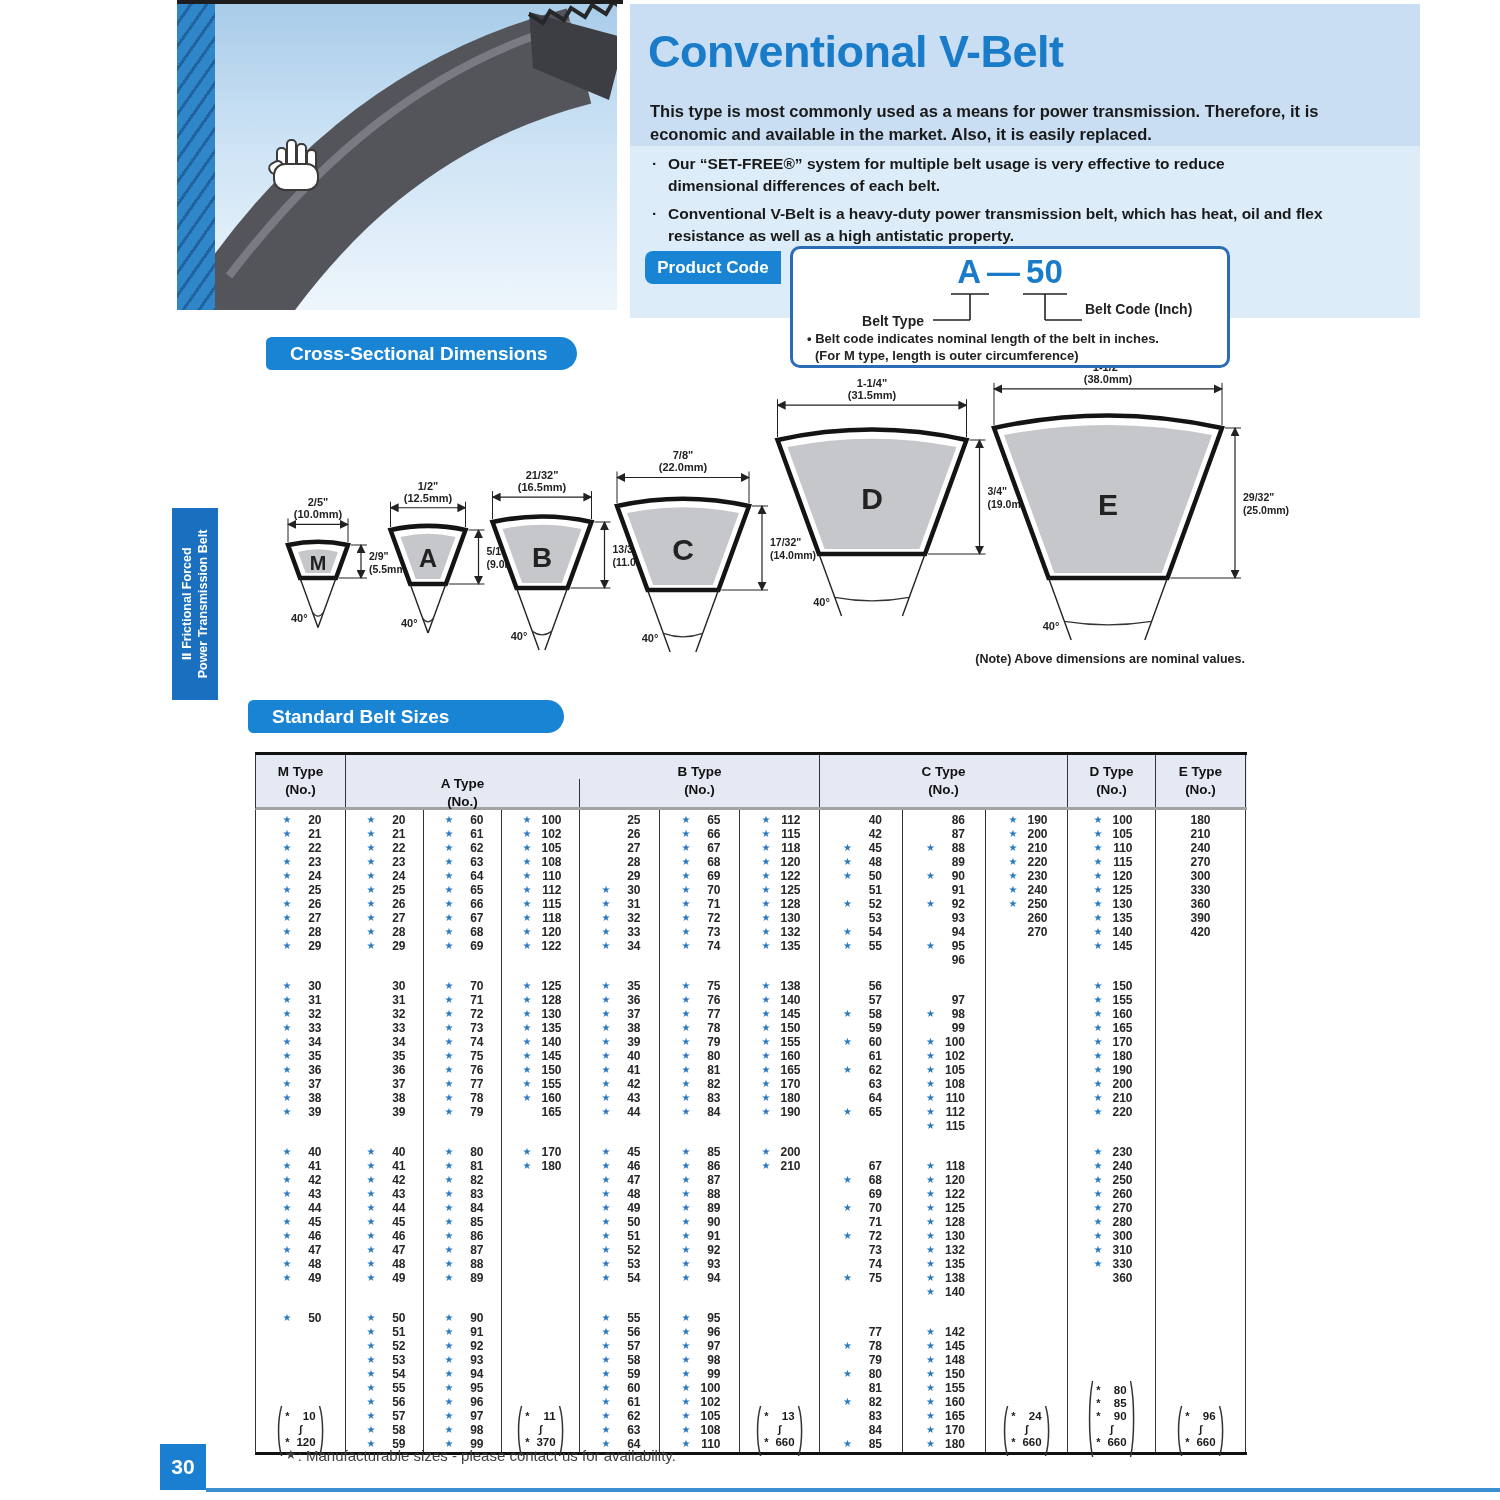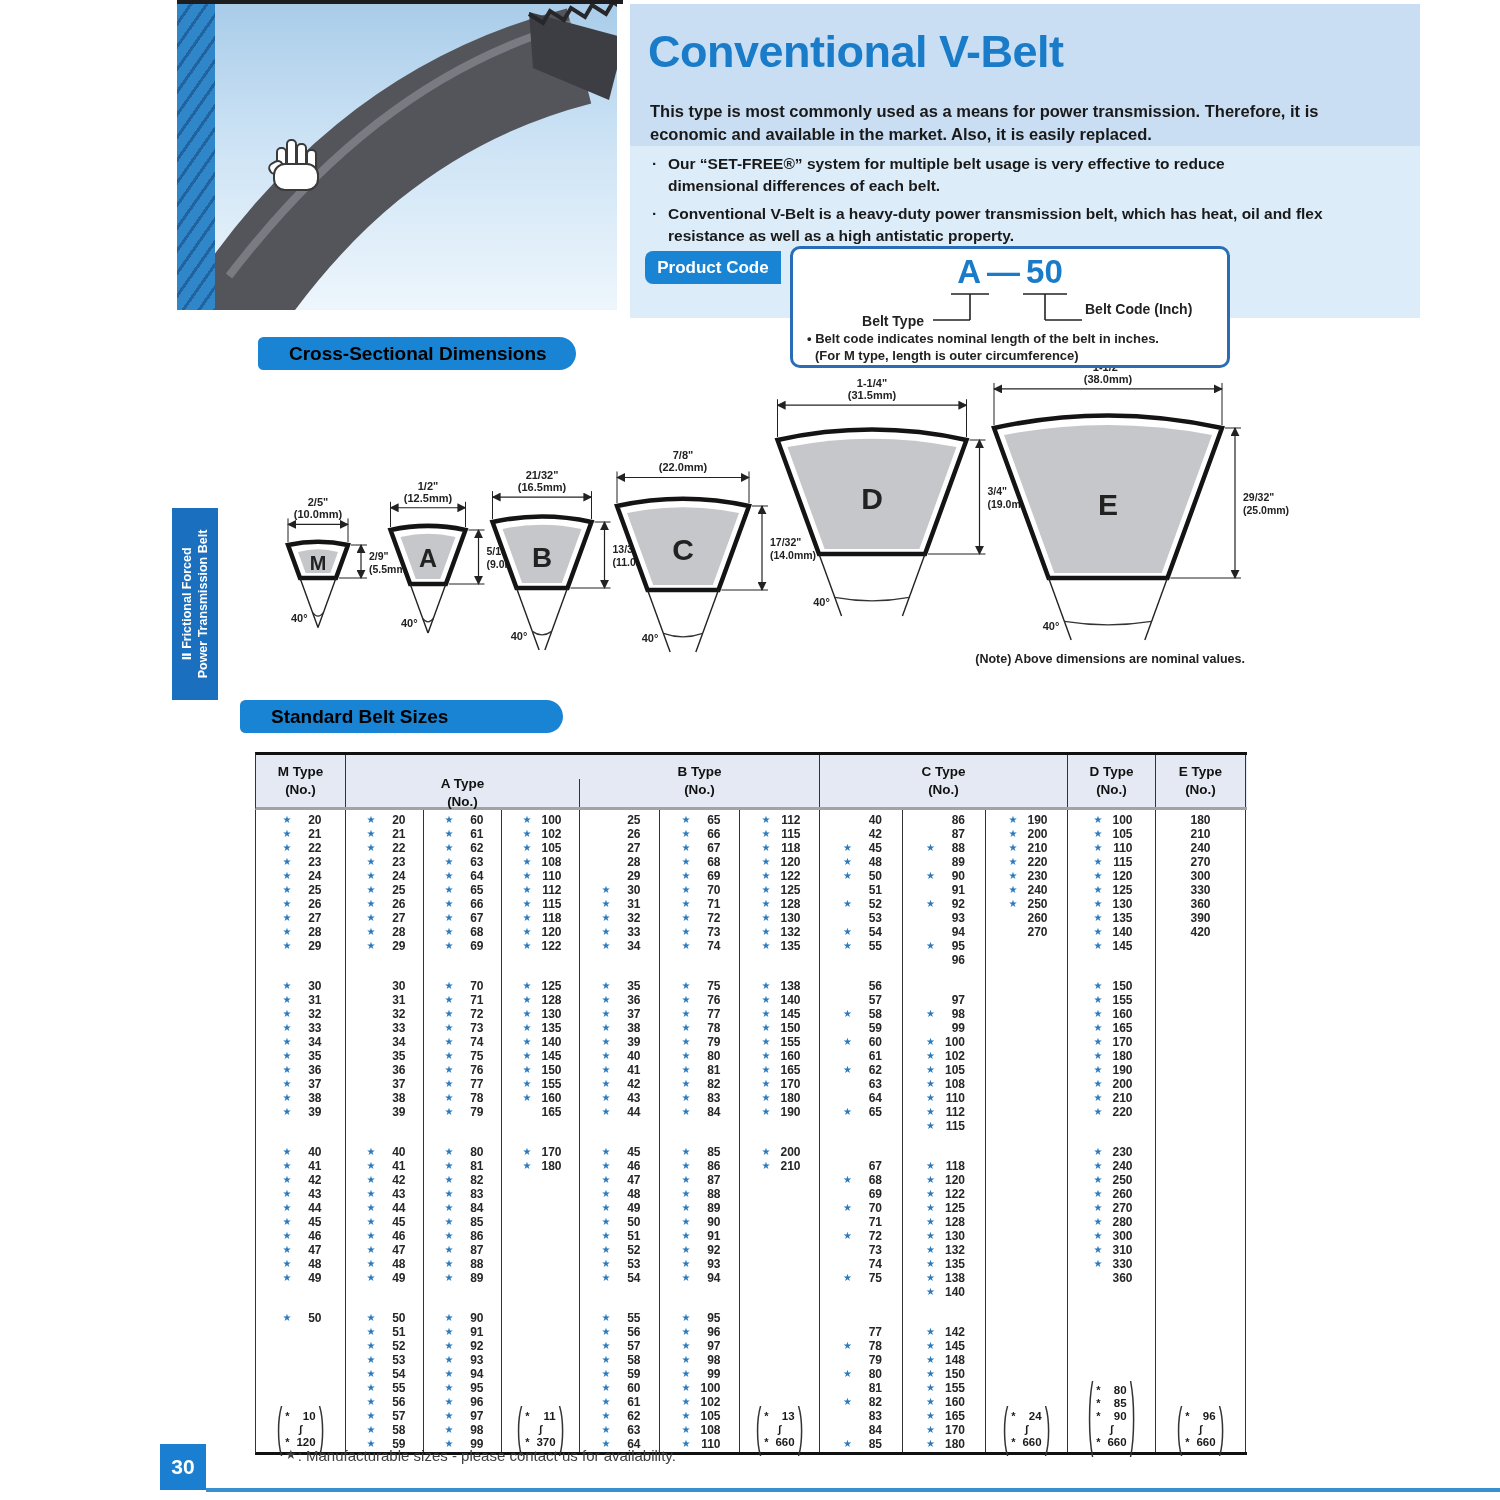--- a/index.html
+++ b/index.html
@@ -39,22 +39,22 @@
     font-size:33px;font-weight:bold;color:#1a7cc9;}
   .pc-code span{margin:0 3px;}
   .pc-lines{position:absolute;left:0;top:0;}
   .pc-lbl{position:absolute;font-size:14px;font-weight:bold;color:#222;}
   .pc-lbl-left{right:303px;top:64px;}
   .pc-lbl-right{left:292px;top:52px;}
   .pc-note1{position:absolute;left:14px;top:82px;font-size:13px;font-weight:bold;color:#222;}
   .pc-note2{position:absolute;left:22px;top:99px;font-size:13px;font-weight:bold;color:#222;}
 
   
-  .sec-pill{background:#1a84d4;color:#000000;font-weight:bold;display:flex;align-items:center;
-    padding-left:31px;border-radius:6px 18px 18px 6px;}
+  .sec-pill{background:#1a84d4;color:#ffffff;font-weight:bold;display:flex;align-items:center;
+    padding-left:24px;border-radius:6px 18px 18px 6px;margin-left:8px;}
   .cs-pill{left:258px;top:337px;width:287px;height:33px;font-size:19px;}
   .sbs-pill{left:240px;top:700px;width:292px;height:33px;font-size:19px;}
 
   .cs-note{left:0;top:652px;width:1245px;text-align:right;font-size:12.5px;font-weight:bold;color:#222;}
 
   
   .side-tab{left:172px;top:508px;width:46px;height:192px;background:#1a6fbe;}
   .side-tab .rot{position:absolute;left:-73px;top:73px;width:192px;height:46px;
     transform:rotate(-90deg);display:flex;flex-direction:column;justify-content:center;
     text-align:center;color:#fff;font-size:12.5px;font-weight:bold;line-height:1.3;}

